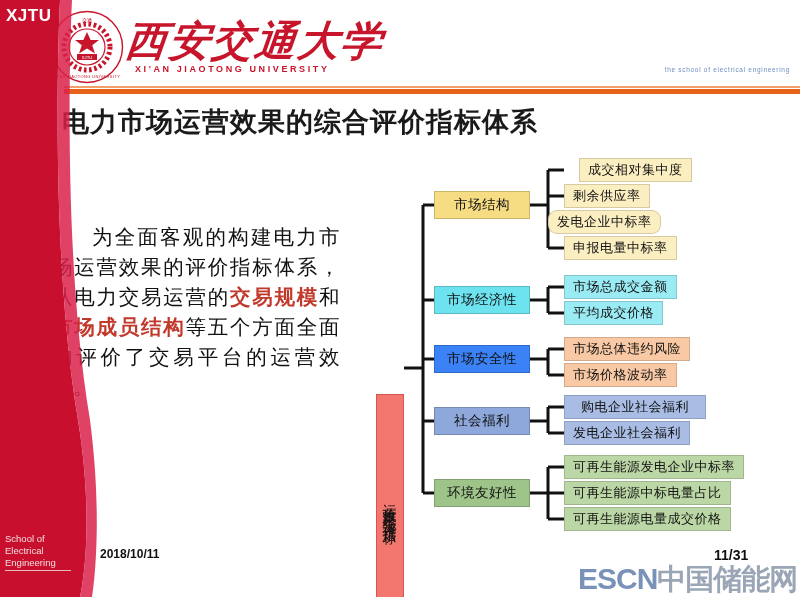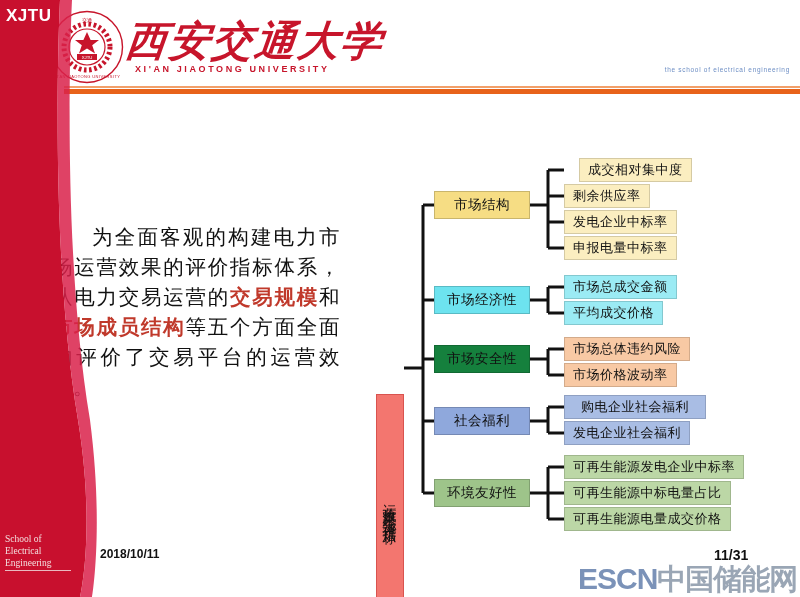--- a/index.html
+++ b/index.html
@@ -21,21 +21,21 @@
   .xjtu-tag {
     position: absolute; left: 6px; top: 6px;
     font-size: 17px; font-weight: bold; color: #fff;
     letter-spacing: 0.5px; z-index: 6;
     font-family: "Liberation Sans", sans-serif;
   }
   .school-foot {
     position: absolute; left: 5px; top: 533px;
     width: 72px; z-index: 6;
     color: #f3dede; font-size: 9.5px; line-height: 12px;
-    font-family: Liberation Serif, serif;
+    font-family: Liberation Sans, sans-serif;
   }
   .school-foot-rule {
     position: absolute; left: 5px; top: 570px; width: 66px; height: 1px;
     background: #e9b9c0; z-index: 6;
   }
 
   
   .hdr-rule {
     position: absolute; left: 64px; top: 89px; width: 736px; height: 5px;
     background: #e8631a; z-index: 3;
@@ -160,20 +160,21 @@
     </svg>
   </div>
 
   <div class="uni-name">西安交通大学</div>
   <div class="uni-name-en">XI'AN JIAOTONG UNIVERSITY</div>
   <div class="dept-name-en">the school of electrical engineering</div>
 
   <div class="hdr-rule-thin"></div>
   <div class="hdr-rule"></div>
 
+  <h1 class="slide-title">电力市场运营效果的综合评价指标体系</h1>
 
   <p class="para"><span>为全面客观的构建电力市场运营效果的评价指标体系，从电力交易运营的</span><b>交易规模</b><span>和</span><b>市场成员结构</b><span>等五个方面全面的评价了交易平台的运营效果。</span></p>
 
   <div class="diagram">
     <svg id="tree-lines" width="800" height="400">
         <line x1="423" y1="65" x2="423" y2="353" stroke="#111" stroke-width="3"></line>
         <line x1="423" y1="65" x2="434" y2="65" stroke="#111" stroke-width="3"></line>
         <line x1="530" y1="65" x2="548" y2="65" stroke="#111" stroke-width="3"></line>
         <line x1="548" y1="30" x2="548" y2="108" stroke="#111" stroke-width="3"></line>
         <line x1="548" y1="30" x2="564" y2="30" stroke="#111" stroke-width="3"></line>
@@ -211,36 +212,36 @@
     <div id="node-host">
         <div class="node cat" style="left: 434px; top: 51px; width: 96px; height: 28px; background: rgb(246, 221, 132);">
           <span>市场结构</span>
         </div>
         <div class="node leaf" style="left: 564px; top: 18px; height: 24px; padding: 0px 8px; background: rgb(251, 238, 192); margin-left: 15px;">
           <span>成交相对集中度</span>
         </div>
         <div class="node leaf" style="left: 564px; top: 44px; height: 24px; padding: 0px 8px; background: rgb(251, 238, 192);">
           <span>剩余供应率</span>
         </div>
-        <div class="node leaf" style="left: 564px; top: 70px; height: 24px; padding: 4px 8px; background: rgb(251, 238, 192);">
+        <div class="node leaf" style="left: 548px; top: 70px; height: 24px; padding: 4px 8px; background: rgb(251, 238, 192); border-radius: 9px;">
           <span>发电企业中标率</span>
         </div>
         <div class="node leaf" style="left: 564px; top: 96px; height: 24px; padding: 0px 8px; background: rgb(251, 238, 192);">
           <span>申报电量中标率</span>
         </div>
         <div class="node cat" style="left: 434px; top: 146px; width: 96px; height: 28px; background: rgb(109, 227, 239);">
           <span>市场经济性</span>
         </div>
         <div class="node leaf" style="left: 564px; top: 135px; height: 24px; padding: 0px 8px; background: rgb(155, 235, 244);">
           <span>市场总成交金额</span>
         </div>
         <div class="node leaf" style="left: 564px; top: 161px; height: 24px; padding: 0px 8px; background: rgb(155, 235, 244);">
           <span>平均成交价格</span>
         </div>
-        <div class="node cat" style="left: 434px; top: 205px; width: 96px; height: 28px; background: #15803d;">
+        <div class="node cat" style="left: 434px; top: 205px; width: 96px; height: 28px; background: #3b82f6;">
           <span>市场安全性</span>
         </div>
         <div class="node leaf" style="left: 564px; top: 197px; height: 24px; padding: 0px 8px; background: rgb(248, 201, 164);">
           <span>市场总体违约风险</span>
         </div>
         <div class="node leaf" style="left: 564px; top: 223px; height: 24px; padding: 2px 8px; background: rgb(248, 201, 164);">
           <span>市场价格波动率</span>
         </div>
         <div class="node cat" style="left: 434px; top: 267px; width: 96px; height: 28px; background: rgb(143, 168, 220);">
           <span>社会福利</span>

